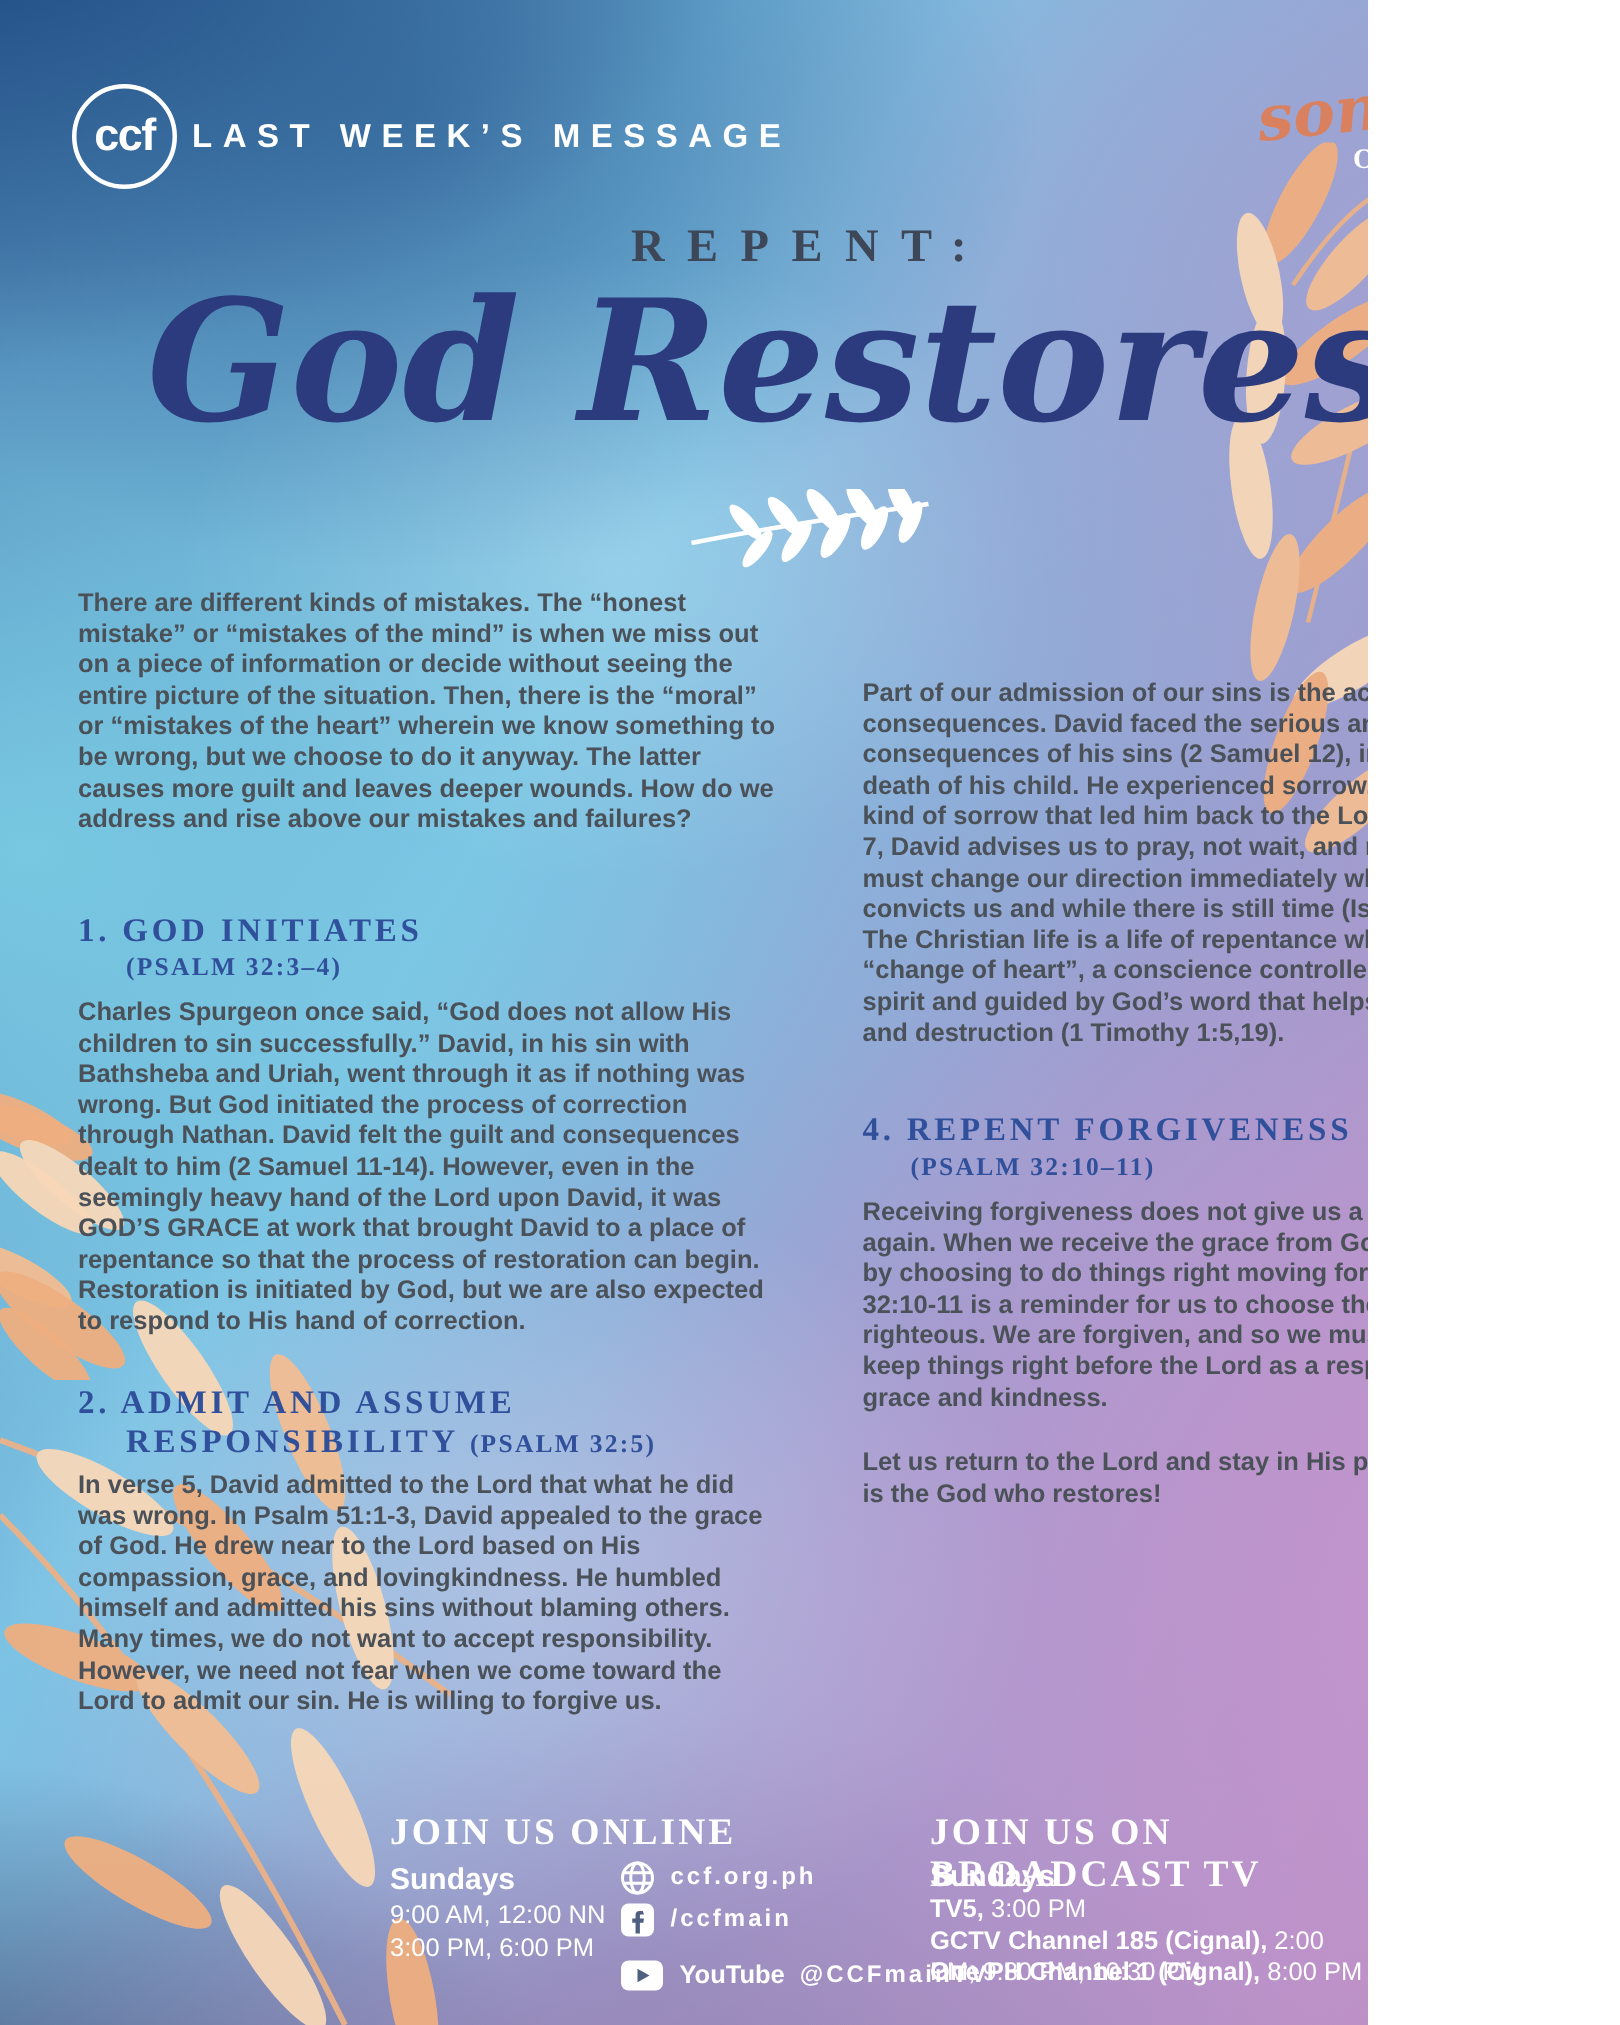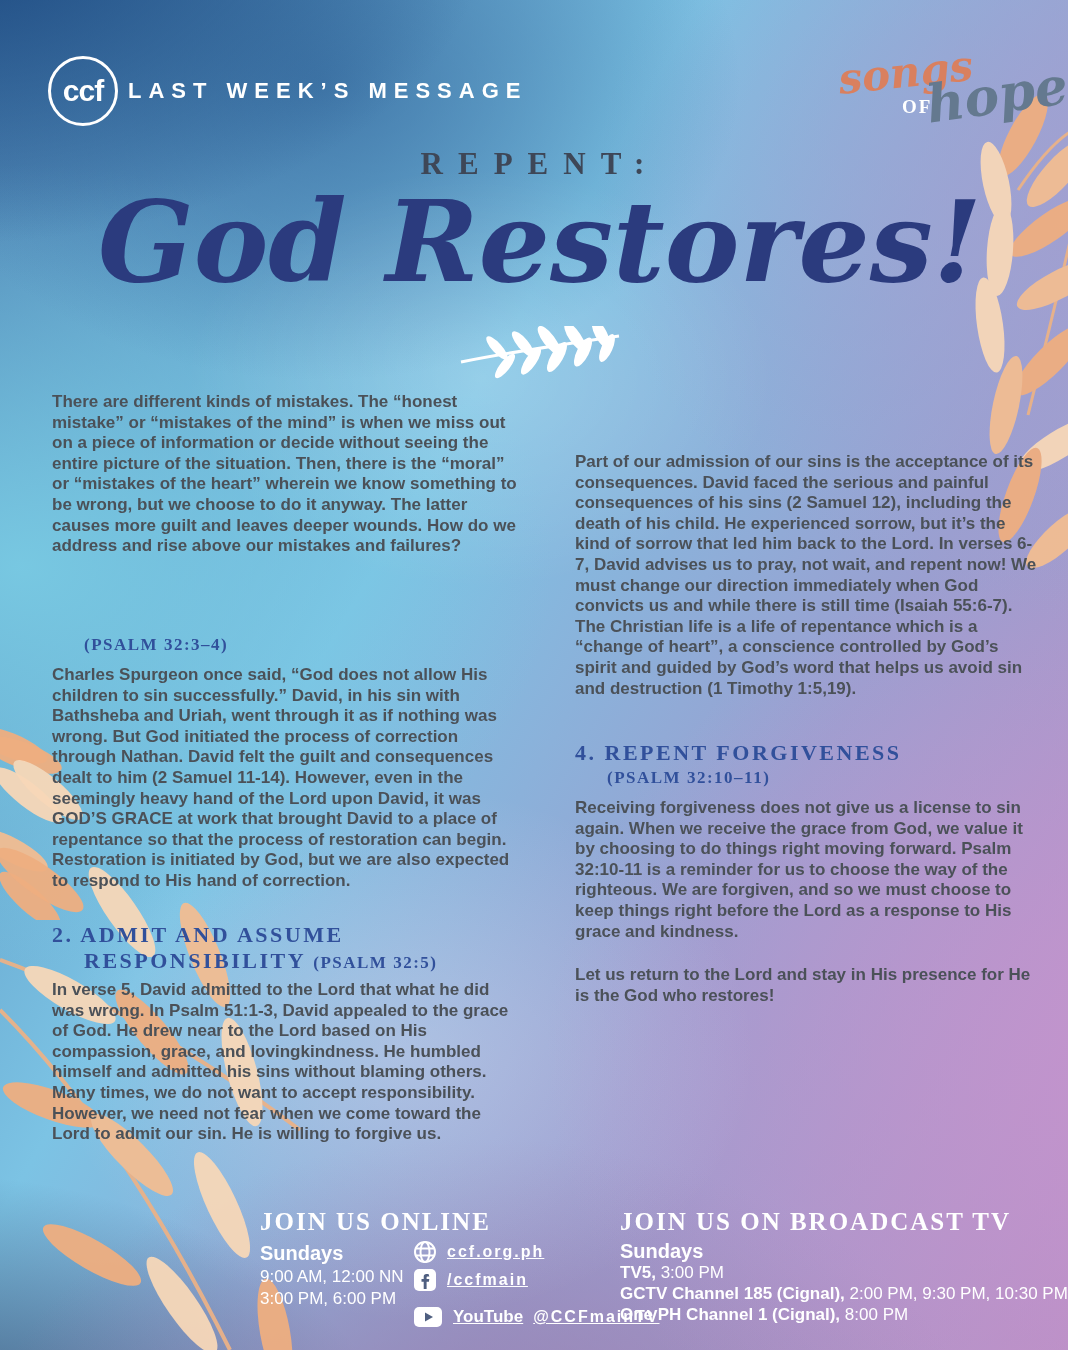--- a/index.html
+++ b/index.html
@@ -1,17 +1,17 @@
 <!DOCTYPE html>
 <html><head>
 <meta charset="utf-8">
 <style>
   html,body{margin:0;padding:0;}
   .canvas{
-    position:relative;width:1068px;height:1350px;overflow:hidden;
+    position:relative;width:912px;height:1350px;overflow:hidden;
     font-family:"Liberation Sans","DejaVu Sans",sans-serif;
     background-color:#7fb8d9;
     background-image:
       radial-gradient(420px 300px at 45% 28%, rgba(255,255,255,0.20), rgba(255,255,255,0) 70%),
       radial-gradient(500px 380px at 38% 78%, rgba(235,228,245,0.35), rgba(235,228,245,0) 70%),
       radial-gradient(900px 520px at -5% -5%, rgba(26,70,125,0.95), rgba(26,70,125,0) 60%),
       radial-gradient(700px 500px at 30% 6%, rgba(55,108,160,0.75), rgba(55,108,160,0) 60%),
       radial-gradient(820px 620px at 2% 42%, rgba(122,204,228,0.90), rgba(122,204,228,0) 65%),
       radial-gradient(900px 700px at 108% 14%, rgba(163,159,208,0.95), rgba(163,159,208,0) 62%),
       radial-gradient(1000px 800px at 112% 78%, rgba(198,148,206,0.96), rgba(198,148,206,0) 65%),
@@ -44,21 +44,21 @@
   .sec-head{color:#31509b;font-family:"Liberation Serif",serif;font-weight:bold;
     font-size:22px;letter-spacing:2.5px;line-height:26px;}
   .sec-head .row2{padding-left:32px;}
   .psalm{font-size:17px;letter-spacing:1.5px;}
   .psalm-own{padding-left:32px;color:#31509b;font-family:"Liberation Serif",serif;
     font-weight:bold;font-size:17px;letter-spacing:1.5px;}
   
   .f-head{color:#fff;font-family:"Liberation Serif",serif;font-weight:bold;font-size:25px;letter-spacing:2px;}
   .f-day{color:#fff;font-weight:bold;font-size:20px;}
   .f-line{color:#fff;font-size:17px;line-height:21px;}
-  .f-link{display:flex;align-items:center;gap:10px;color:#fff;font-size:16px;letter-spacing:2px;font-weight:bold;text-decoration:underline;}
+  .f-link{display:flex;align-items:center;gap:10px;color:#fff;font-size:16px;letter-spacing:2px;font-weight:bold;}
   .yt-word{letter-spacing:0;font-size:17px;font-weight:bold;}
   .sched b{font-weight:bold;}
 </style>
 </head>
 <body>
 
 <div class="canvas">
 
   <svg class="abs" style="right:0;top:95px;" width="170" height="480">
     <g fill="#f2bd92" opacity="0.95">
@@ -134,20 +134,23 @@
       <ellipse cx="50" cy="40" rx="5" ry="15" transform="rotate(38 50 40)"></ellipse>
       <ellipse cx="76" cy="35" rx="5.5" ry="16" transform="rotate(34 76 35)"></ellipse>
       <ellipse cx="102" cy="31" rx="6" ry="17" transform="rotate(30 102 31)"></ellipse>
       <ellipse cx="128" cy="26" rx="6" ry="16" transform="rotate(27 128 26)"></ellipse>
       <ellipse cx="152" cy="22" rx="5.5" ry="15" transform="rotate(24 152 22)"></ellipse>
     </g>
   </svg>
 
   <div class="abs col col-left" style="top:392px;">There are different kinds of mistakes. The “honest mistake” or “mistakes of the mind” is when we miss out on a piece of information or decide without seeing the entire picture of the situation. Then, there is the “moral” or “mistakes of the heart” wherein we know something to be wrong, but we choose to do it anyway. The latter causes more guilt and leaves deeper wounds. How do we address and rise above our mistakes and failures?</div>
 
+  <div class="abs col-left sec-head" style="top:607px;left:52px;">
+    <div><span>1.</span> <span>GOD INITIATES</span></div>
+  </div>
   <div class="abs psalm-own" style="top:635px;left:52px;">(PSALM 32:3–4)</div>
   <div class="abs col col-left" style="top:665px;">Charles Spurgeon once said, “God does not allow His children to sin successfully.” David, in his sin with Bathsheba and Uriah, went through it as if nothing was wrong. But God initiated the process of correction through Nathan. David felt the guilt and consequences dealt to him (2 Samuel 11-14). However, even in the seemingly heavy hand of the Lord upon David, it was GOD’S GRACE at work that brought David to a place of repentance so that the process of restoration can begin. Restoration is initiated by God, but we are also expected to respond to His hand of correction.</div>
 
   <div class="abs col-left sec-head" style="top:922px;left:52px;">
     <div><span>2.</span> <span>ADMIT AND ASSUME</span></div>
     <div class="row2"><span>RESPONSIBILITY</span> <span class="psalm">(PSALM 32:5)</span></div>
   </div>
   <div class="abs col col-left" style="top:980px;">In verse 5, David admitted to the Lord that what he did was wrong. In Psalm 51:1-3, David appealed to the grace of God. He drew near to the Lord based on His compassion, grace, and lovingkindness. He humbled himself and admitted his sins without blaming others. Many times, we do not want to accept responsibility. However, we need not fear when we come toward the Lord to admit our sin. He is willing to forgive us.</div>
 
   <div class="abs col col-right" style="top:452px;">Part of our admission of our sins is the acceptance of its consequences. David faced the serious and painful consequences of his sins (2 Samuel 12), including the death of his child. He experienced sorrow, but it’s the kind of sorrow that led him back to the Lord. In verses 6-7, David advises us to pray, not wait, and repent now! We must change our direction immediately when God convicts us and while there is still time (Isaiah 55:6-7). The Christian life is a life of repentance which is a “change of heart”, a conscience controlled by God’s spirit and guided by God’s word that helps us avoid sin and destruction (1 Timothy 1:5,19).</div>

